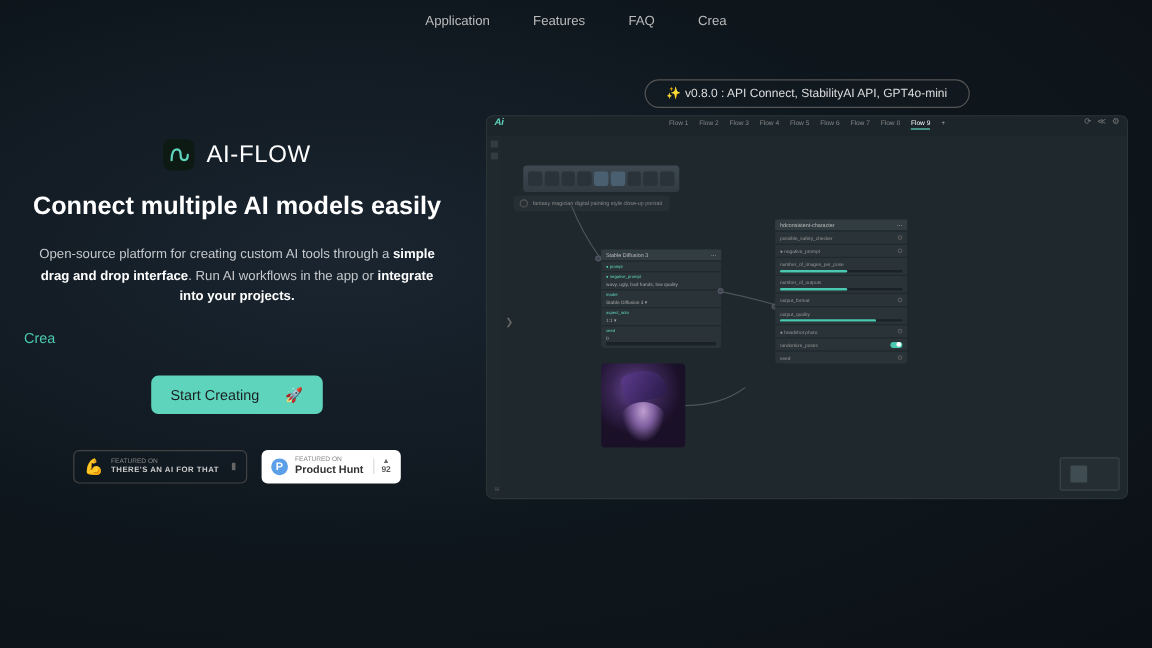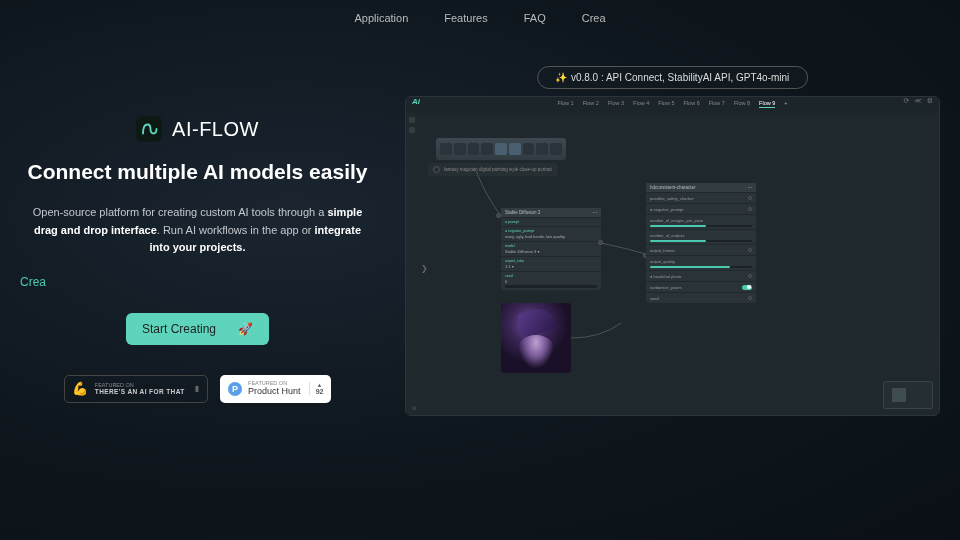--- a/index.html
+++ b/index.html
@@ -22,21 +22,21 @@
 .badge{height:28px;border-radius:5px;display:flex;align-items:center;padding:0 8px;font-size:8px}
 .badge1{background:transparent;border:1px solid #444;color:#ccc;gap:6px}
 .badge1 .bicon{font-size:13px}
 .badge1 .btxt{line-height:1.1}
 .badge1 .bt1{font-size:5.5px;color:#888}
 .badge1 .bt2{font-size:6.5px;font-weight:600;letter-spacing:0.4px}
 .badge2{background:#fff;color:#333;gap:6px}
 .badge2 .p{width:14px;height:14px;background:#5a9fe8;border-radius:50%;color:#fff;display:flex;align-items:center;justify-content:center;font-size:9px;font-weight:700}
 .badge2 .btxt{line-height:1.05}
 .badge2 .bt1{font-size:5.5px;color:#888}
-.badge2 .bt2{font-size:9px;font-weight:400;color:#333}
+.badge2 .bt2{font-size:9px;font-weight:700;color:#333}
 .badge2 .vote{border-left:1px solid #ddd;padding-left:6px;margin-left:2px;text-align:center}
 .badge2 .vote .arr{font-size:6px;color:#666}
 .badge2 .vote .n{font-size:7px;font-weight:600;color:#555}
 .right{flex:1;position:relative}
 .pill{position:absolute;left:50%;top:0;transform:translateX(-50%);border:1px solid #555;border-radius:16px;padding:5px 18px;font-size:10px;color:#ddd;white-space:nowrap;background:rgba(20,28,34,0.5)}
 .app{position:absolute;top:30px;left:0;right:0;height:320px;background:#1c2529;border:1px solid #2b3539;border-radius:6px;overflow:hidden}
 .app-top{height:16px;display:flex;align-items:flex-start;justify-content:space-between;padding:0 6px;background:#1c2529}
 .app-logo{color:#5fd4bd;font-size:8px;font-weight:700;font-style:italic}
 .top-icons{display:flex;gap:5px;font-size:7px;color:#777}
 .tabs{position:absolute;top:3px;left:50%;transform:translateX(-50%);display:flex;gap:9px;font-size:5.5px;color:#888}

